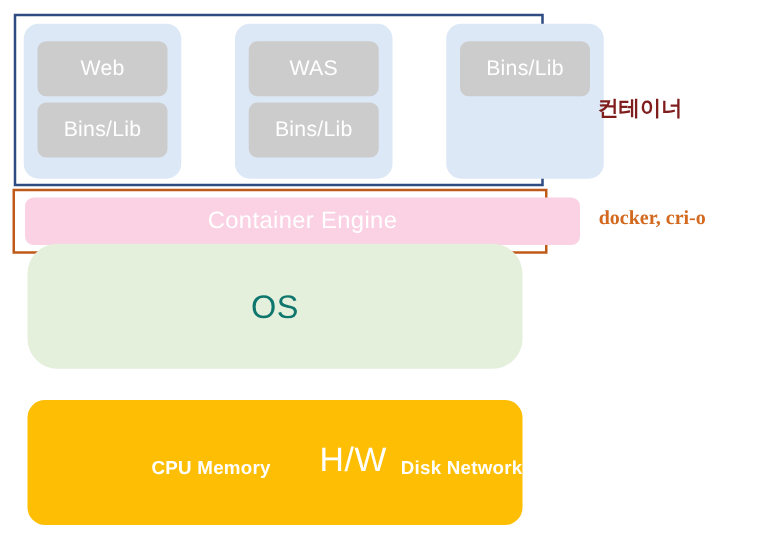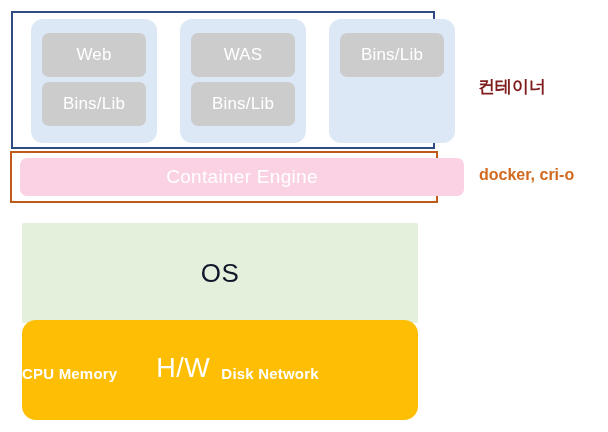--- a/index.html
+++ b/index.html
@@ -32,26 +32,25 @@
     height: 138px;
     border: 2px solid #2e4b82;
     box-sizing: border-box;
     background: transparent;
   }
 
   .container-columns {
     position: absolute;
     left: 19px;
     top: 19px;
-    width: 424px;
+    width: 464px;
     height: 124px;
     display: flex;
     justify-content: space-between;
     align-items: stretch;
-    margin-left: 12px;
   }
 
   .container-col {
     width: 126px;
     background: #dce8f6;
     border-radius: 12px;
     box-sizing: border-box;
     padding: 14px 11px 15px 11px;
     display: flex;
     flex-direction: column;
@@ -98,46 +97,46 @@
     color: #ffffff;
     font-size: 19px;
     font-weight: 400;
     letter-spacing: 0.3px;
   }
 
   
   .os-box {
     position: absolute;
     left: 22px;
-    top: 223px;
+    top: 195px;
     width: 396px;
     height: 100px;
     background: #e4efdc;
-    border-radius: 2px;
-    display: flex;
-    align-items: center;
-    justify-content: center;
-    color: #0f172a;
+    border-radius: 24px;
+    display: flex;
+    align-items: center;
+    justify-content: center;
+    color: #0f766e;
     font-size: 26px;
     font-weight: 400;
     letter-spacing: 0.5px;
   }
 
   
   .hw-box {
     position: absolute;
     left: 22px;
     top: 320px;
     width: 396px;
     height: 100px;
     background: #fdbe04;
     border-radius: 14px;
     display: flex;
     align-items: center;
-    justify-content: flex-start;
+    justify-content: flex-end;
     gap: 0;
   }
 
   .hw-inner {
     display: flex;
     align-items: baseline;
     justify-content: center;
     gap: 11px;
     color: #ffffff;
     white-space: nowrap;
@@ -170,20 +169,21 @@
     top: 75px;
     font-size: 17px;
     color: #7f1d1d;
   }
 
   .annotation-engine-label {
     left: 479px;
     top: 166px;
     font-size: 16px;
     color: #d2691e;
+    font-family: Liberation Serif, serif;
   }
 </style>
 </head>
 <body>
 
 <div id="diagram">
 
   <div class="container-group-outline"></div>
 
   <div class="container-columns">

